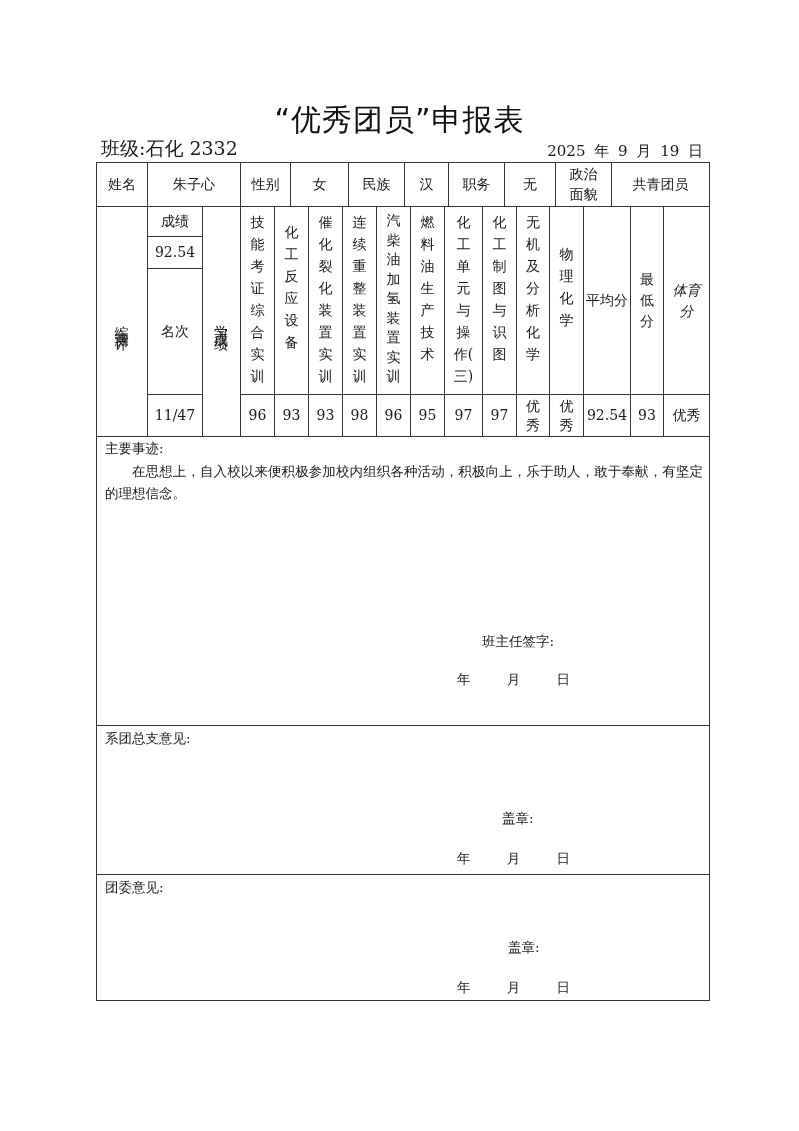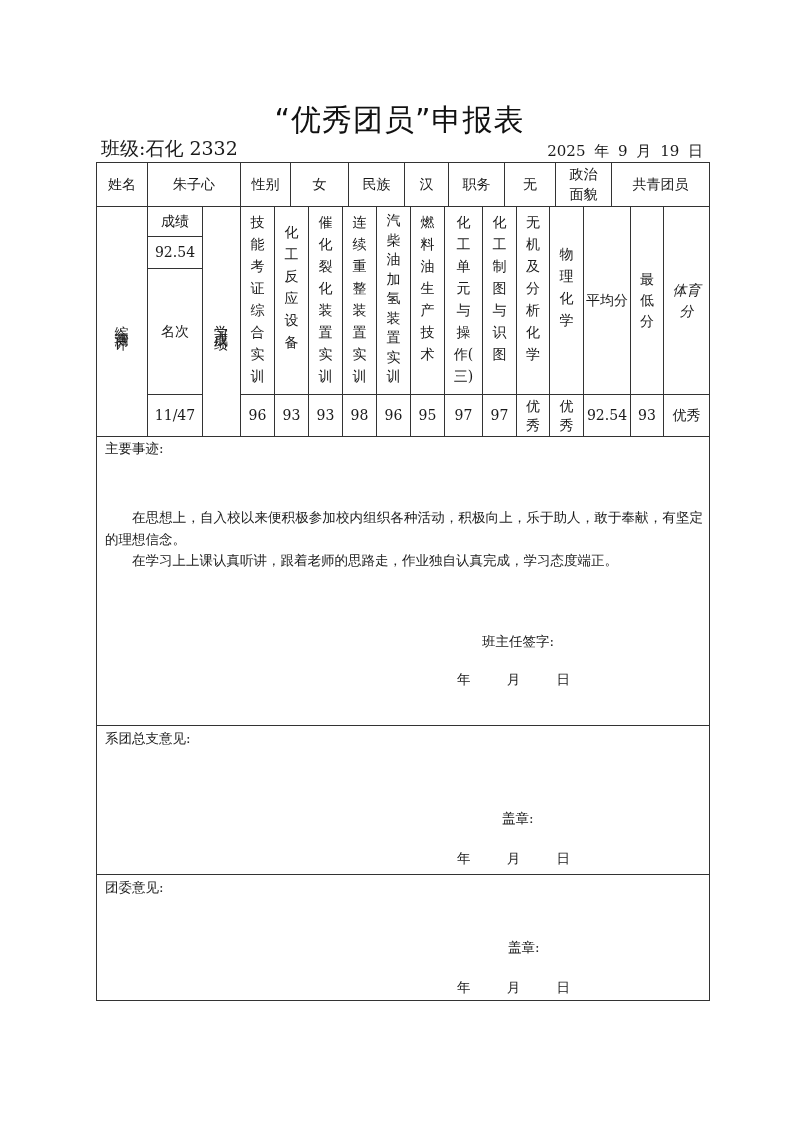--- a/index.html
+++ b/index.html
@@ -193,23 +193,22 @@
     <div class="cell b bb" style="left:487px;top:44px;width:47px;height:188px;">平均分</div>
     <div class="cell b bb" style="left:487px;top:232px;width:47px;height:42px;">92.54</div>
     <div class="cell b bb" style="left:534px;top:44px;width:33px;height:188px;padding:0 8px;">最低分</div>
     <div class="cell b bb" style="left:534px;top:232px;width:33px;height:42px;">93</div>
     <div class="cell bb" style="left:567px;top:44px;width:45px;height:188px;padding:0 6px;font-style:italic;">体育分</div>
     <div class="cell bb" style="left:567px;top:232px;width:45px;height:42px;">优秀</div>
   </div>
 
   <div style="position:absolute;left:0;top:274px;width:612px;height:289px;border-bottom:1.5px solid #333;box-sizing:border-box;">
     <div class="lbl" style="top:3px;">主要事迹:</div>
-    <div class="para" style="top:24px;margin-top:46px;">
+    <div class="para" style="top:24px;">
       <p>在思想上，自入校以来便积极参加校内组织各种活动，积极向上，乐于助人，敢于奉献，有坚定的理想信念。</p>
-      <p>在学习上上课认真听讲，跟着老师的思路走，作业独自认真完成，学习态度端正。</p>
     </div>
     <div class="sig" style="left:385px;top:196px;">班主任签字:</div>
     <div class="sig" style="left:360px;top:234px;">
       <span>年</span>
       <span style="margin-left:32px;">月</span>
       <span style="margin-left:32px;">日</span>
     </div>
   </div>
 
   <div style="position:absolute;left:0;top:563px;width:612px;height:149px;border-bottom:1.5px solid #333;box-sizing:border-box;">

